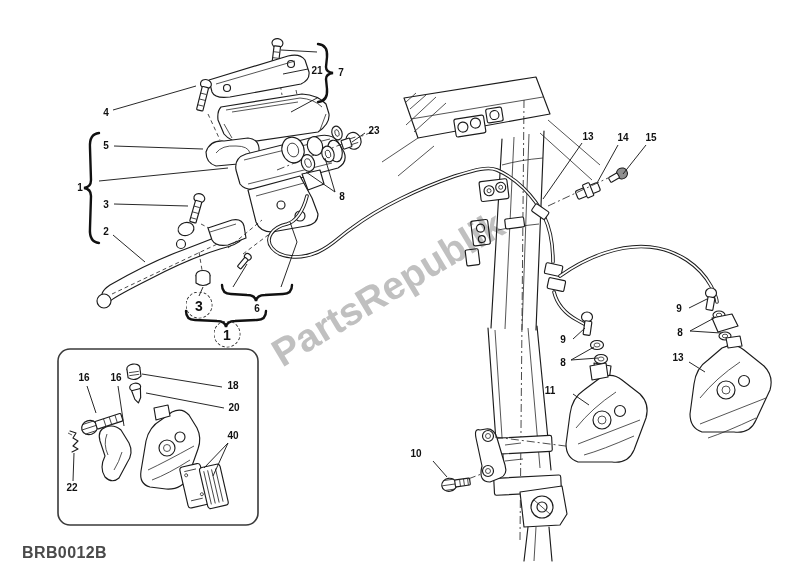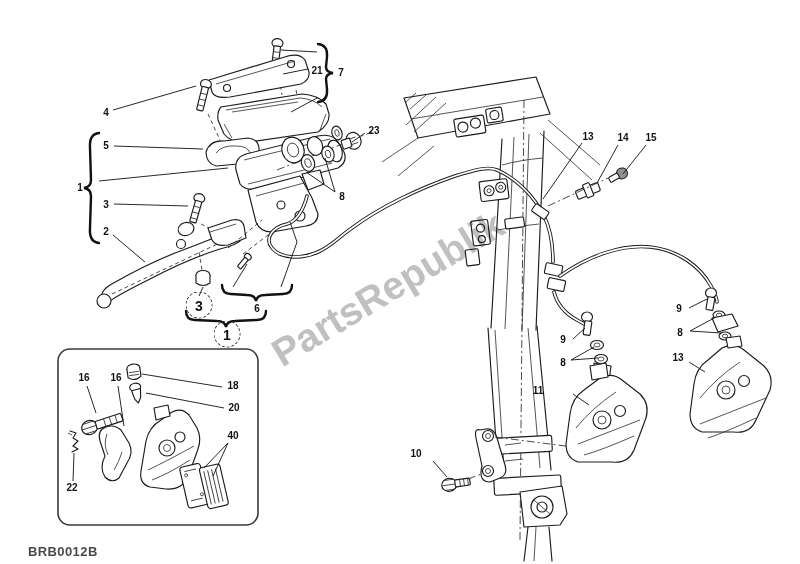--- a/index.html
+++ b/index.html
@@ -18,21 +18,21 @@
   .hoseI{fill:none;stroke:#ffffff;stroke-width:1.7;stroke-linecap:round;}
   .grayfill{fill:#8f8f8f;stroke:#1c1c1c;stroke-width:1;}
   
   .lbl{position:absolute;transform:translate(-50%,-50%);font-weight:bold;font-size:10px;
        color:#111;line-height:1;white-space:nowrap;}
   .circled{width:25px;height:25px;border:1.4px dashed #333;border-radius:50%;
            display:flex;align-items:center;justify-content:center;font-size:14px;}
   .watermark{position:absolute;left:388px;top:289px;transform:translate(-50%,-50%) rotate(-31deg);
              font-weight:bold;font-size:39px;color:#c0c0c0;letter-spacing:0px;
              mix-blend-mode:multiply;white-space:nowrap;}
-  .code{position:absolute;left:28px;top:544px;font-size:13px;font-weight:bold;
+  .code{position:absolute;left:22px;top:544px;font-size:16px;font-weight:bold;
         color:#4a4a4a;letter-spacing:.4px;}
 </style>
 </head>
 <body>
 
 <div class="stage">
 
 <svg width="800" height="564" viewBox="0 0 800 564">
 
   <g>
@@ -347,21 +347,21 @@
 <span class="lbl" style="left:106px;top:113px">4</span>
 <span class="lbl" style="left:106px;top:146px">5</span>
 <span class="lbl" style="left:257px;top:309px">6</span>
 <span class="lbl" style="left:341px;top:73px">7</span>
 <span class="lbl" style="left:342px;top:197px">8</span>
 <span class="lbl" style="left:563px;top:340px">9</span>
 <span class="lbl" style="left:563px;top:363px">8</span>
 <span class="lbl" style="left:679px;top:309px">9</span>
 <span class="lbl" style="left:680px;top:333px">8</span>
 <span class="lbl" style="left:416px;top:454px">10</span>
-<span class="lbl" style="left:538px;top:391px">11</span>
+<span class="lbl" style="left:550px;top:391px">11</span>
 <span class="lbl" style="left:678px;top:358px">13</span>
 <span class="lbl" style="left:588px;top:137px">13</span>
 <span class="lbl" style="left:623px;top:138px">14</span>
 <span class="lbl" style="left:651px;top:138px">15</span>
 <span class="lbl" style="left:84px;top:378px">16</span>
 <span class="lbl" style="left:116px;top:378px">16</span>
 <span class="lbl" style="left:233px;top:386px">18</span>
 <span class="lbl" style="left:234px;top:408px">20</span>
 <span class="lbl" style="left:233px;top:436px">40</span>
 <span class="lbl" style="left:317px;top:71px">21</span>

